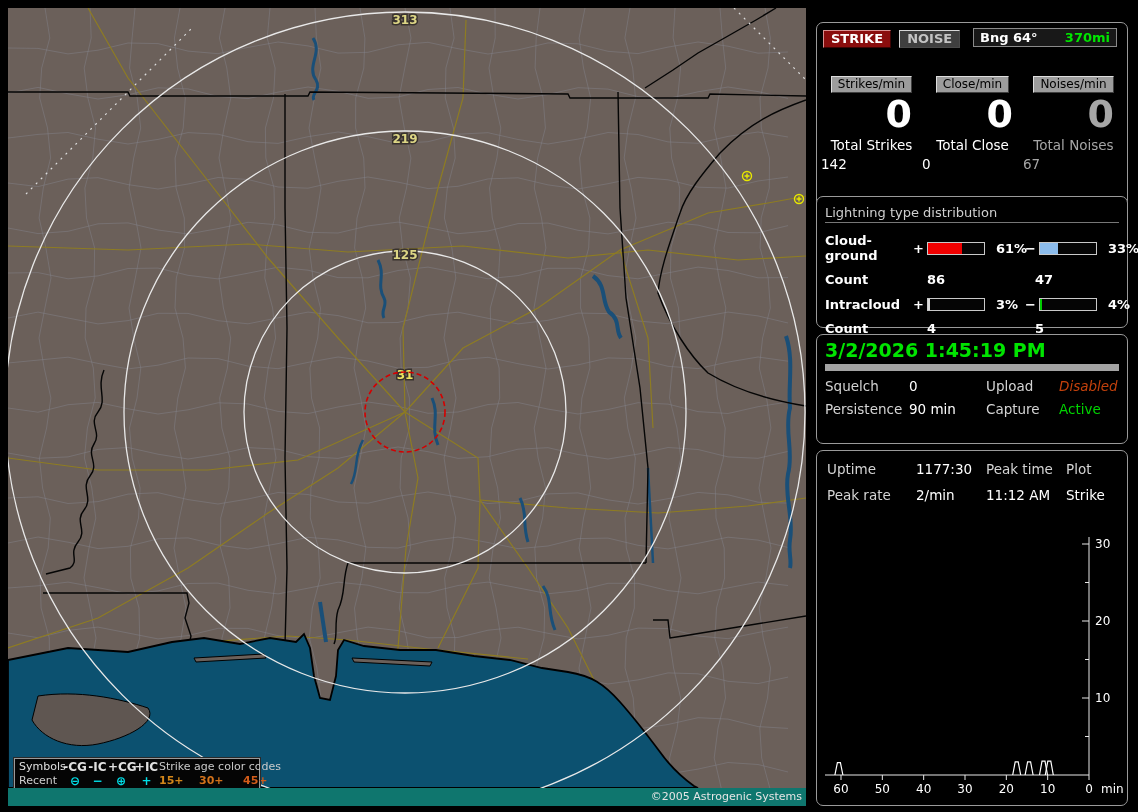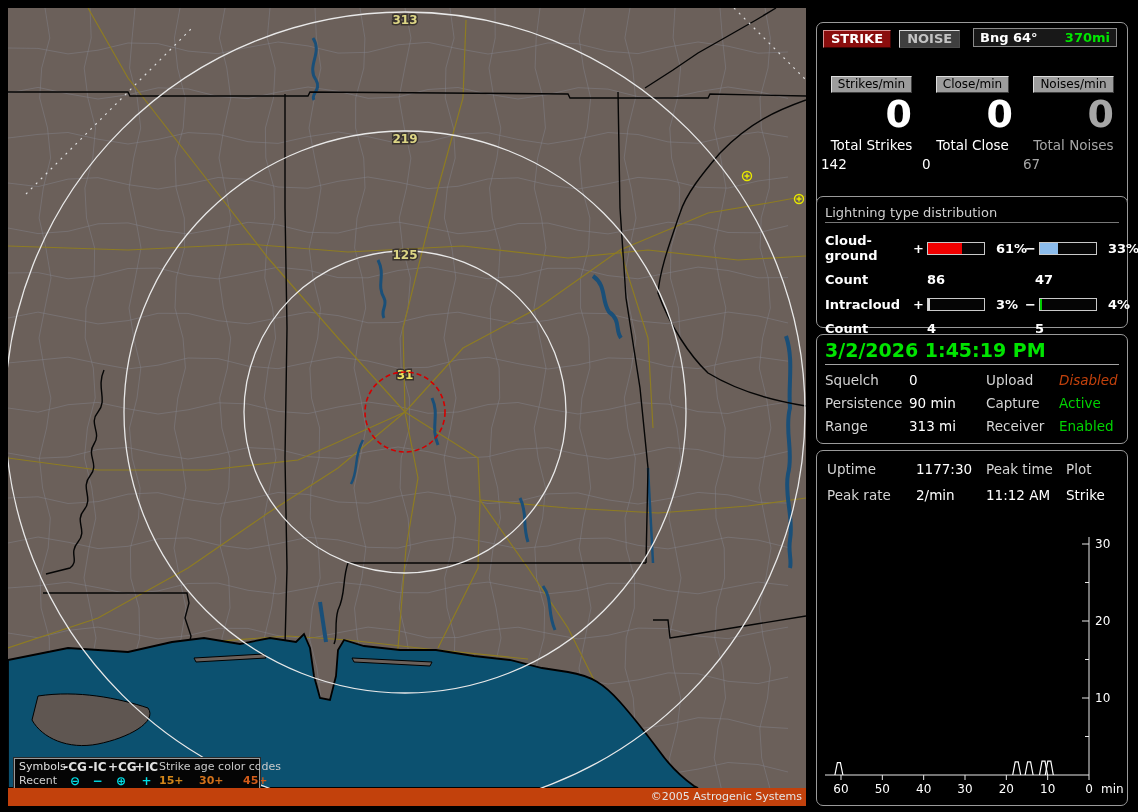--- a/index.html
+++ b/index.html
@@ -1,21 +1,21 @@
 <!DOCTYPE html>
 <html><head>
 <meta charset="utf-8">
 <style>
   html,body{margin:0;padding:0;background:#000;}
   #app{position:relative;width:1138px;height:812px;background:#000;overflow:hidden;
        font-family:"DejaVu Sans","Liberation Sans",sans-serif;color:#fff;}
   
   #map-area{position:absolute;left:8px;top:8px;width:798px;height:798px;}
   #map-svg{position:absolute;left:0;top:0;}
-  #copyright-bar{position:absolute;left:0;top:780px;width:798px;height:18px;background:#c2410c;
+  #copyright-bar{position:absolute;left:0;top:780px;width:798px;height:18px;background:#0f766e;
        color:#e5e5e5;font-size:11px;text-align:right;padding-right:4px;box-sizing:border-box;line-height:17px;}
   
   #map-legend{position:absolute;left:6px;top:750px;width:246px;background:#050505;
        border:1px solid #9a9a9a;outline:1px solid #2a2a2a;font-size:11px;line-height:14px;
        padding:1px 2px 2px 4px;box-sizing:border-box;}
   .lg-row{display:grid;grid-template-columns:44px 24px 21px 26px 25px 40px 44px 38px;align-items:center;}
   .lg-head{color:#e0e0e0;}
   .lg-label{color:#cfcfcf;}
   .lg-sym{font-weight:bold;text-align:center;font-size:12px;line-height:13px;}
   .lg-age{font-weight:bold;}
@@ -47,21 +47,21 @@
        padding-left:8px;margin-top:10px;font-size:13px;}
   .dist-name{font-weight:bold;}
   .sign{font-weight:bold;}
   .bar{height:11px;border:1px solid #c9c9c9;background:#050505;}
   .bar-fill{height:100%;}
   .pct{font-weight:bold;padding-left:11px;}
   .count-row{display:grid;grid-template-columns:88px 118px auto;padding-left:8px;margin-top:9px;font-size:13px;font-weight:bold;}
   .count-plus{padding-left:14px;}
   .count-minus{padding-left:4px;}
   
-  #datetime{margin:4px 8px 0 8px;font-size:19px;font-weight:bold;color:#00e400;padding-bottom:3px;border-bottom:1px solid #a3a3a3;}
+  #datetime{margin:4px 8px 0 8px;font-size:19px;font-weight:bold;color:#00e400;padding-bottom:3px;border-bottom:7px solid #a3a3a3;}
   .st-row{display:grid;grid-template-columns:84px 77px 73px auto;padding-left:8px;margin-top:7px;font-size:13.5px;}
   
   .stat-row{display:grid;grid-template-columns:89px 70px 80px auto;padding-left:10px;margin-top:10px;font-size:13.5px;}
   .lbl{color:#d4d4d4;}
   #trend-row{display:grid;grid-template-columns:89px auto;padding-left:10px;margin-top:18px;font-size:13.5px;}
   #trend-svg{position:absolute;left:4px;top:78px;}
   .ax{stroke:#e8e8e8;fill:none;stroke-width:1;}
   .spk{stroke:#fff;fill:none;stroke-width:1.2;}
   .tick-txt{fill:#fff;font-size:12px;font-family:"DejaVu Sans","Liberation Sans",sans-serif;}
   
@@ -312,26 +312,20 @@
       <span>0</span>
       <span class="lbl">Upload</span>
       <span style="color: #c2410c; font-style: italic;">Disabled</span>
     </div>
     <div class="st-row">
       <span class="lbl">Persistence</span>
       <span>90 min</span>
       <span class="lbl">Capture</span>
       <span style="color: rgb(0, 212, 0);">Active</span>
     </div>
-    <div class="st-row">
-      <span class="lbl">Range</span>
-      <span>313 mi</span>
-      <span class="lbl">Receiver</span>
-      <span style="color: rgb(0, 212, 0);">Enabled</span>
-    </div>
   </div>
 
   <div class="pbox" id="box-stats">
     <div class="stat-row">
       <span class="lbl">Uptime</span>
       <span>1177:30</span>
       <span class="lbl">Peak time</span>
       <span class="lbl">Plot</span>
     </div>
     <div class="stat-row">

